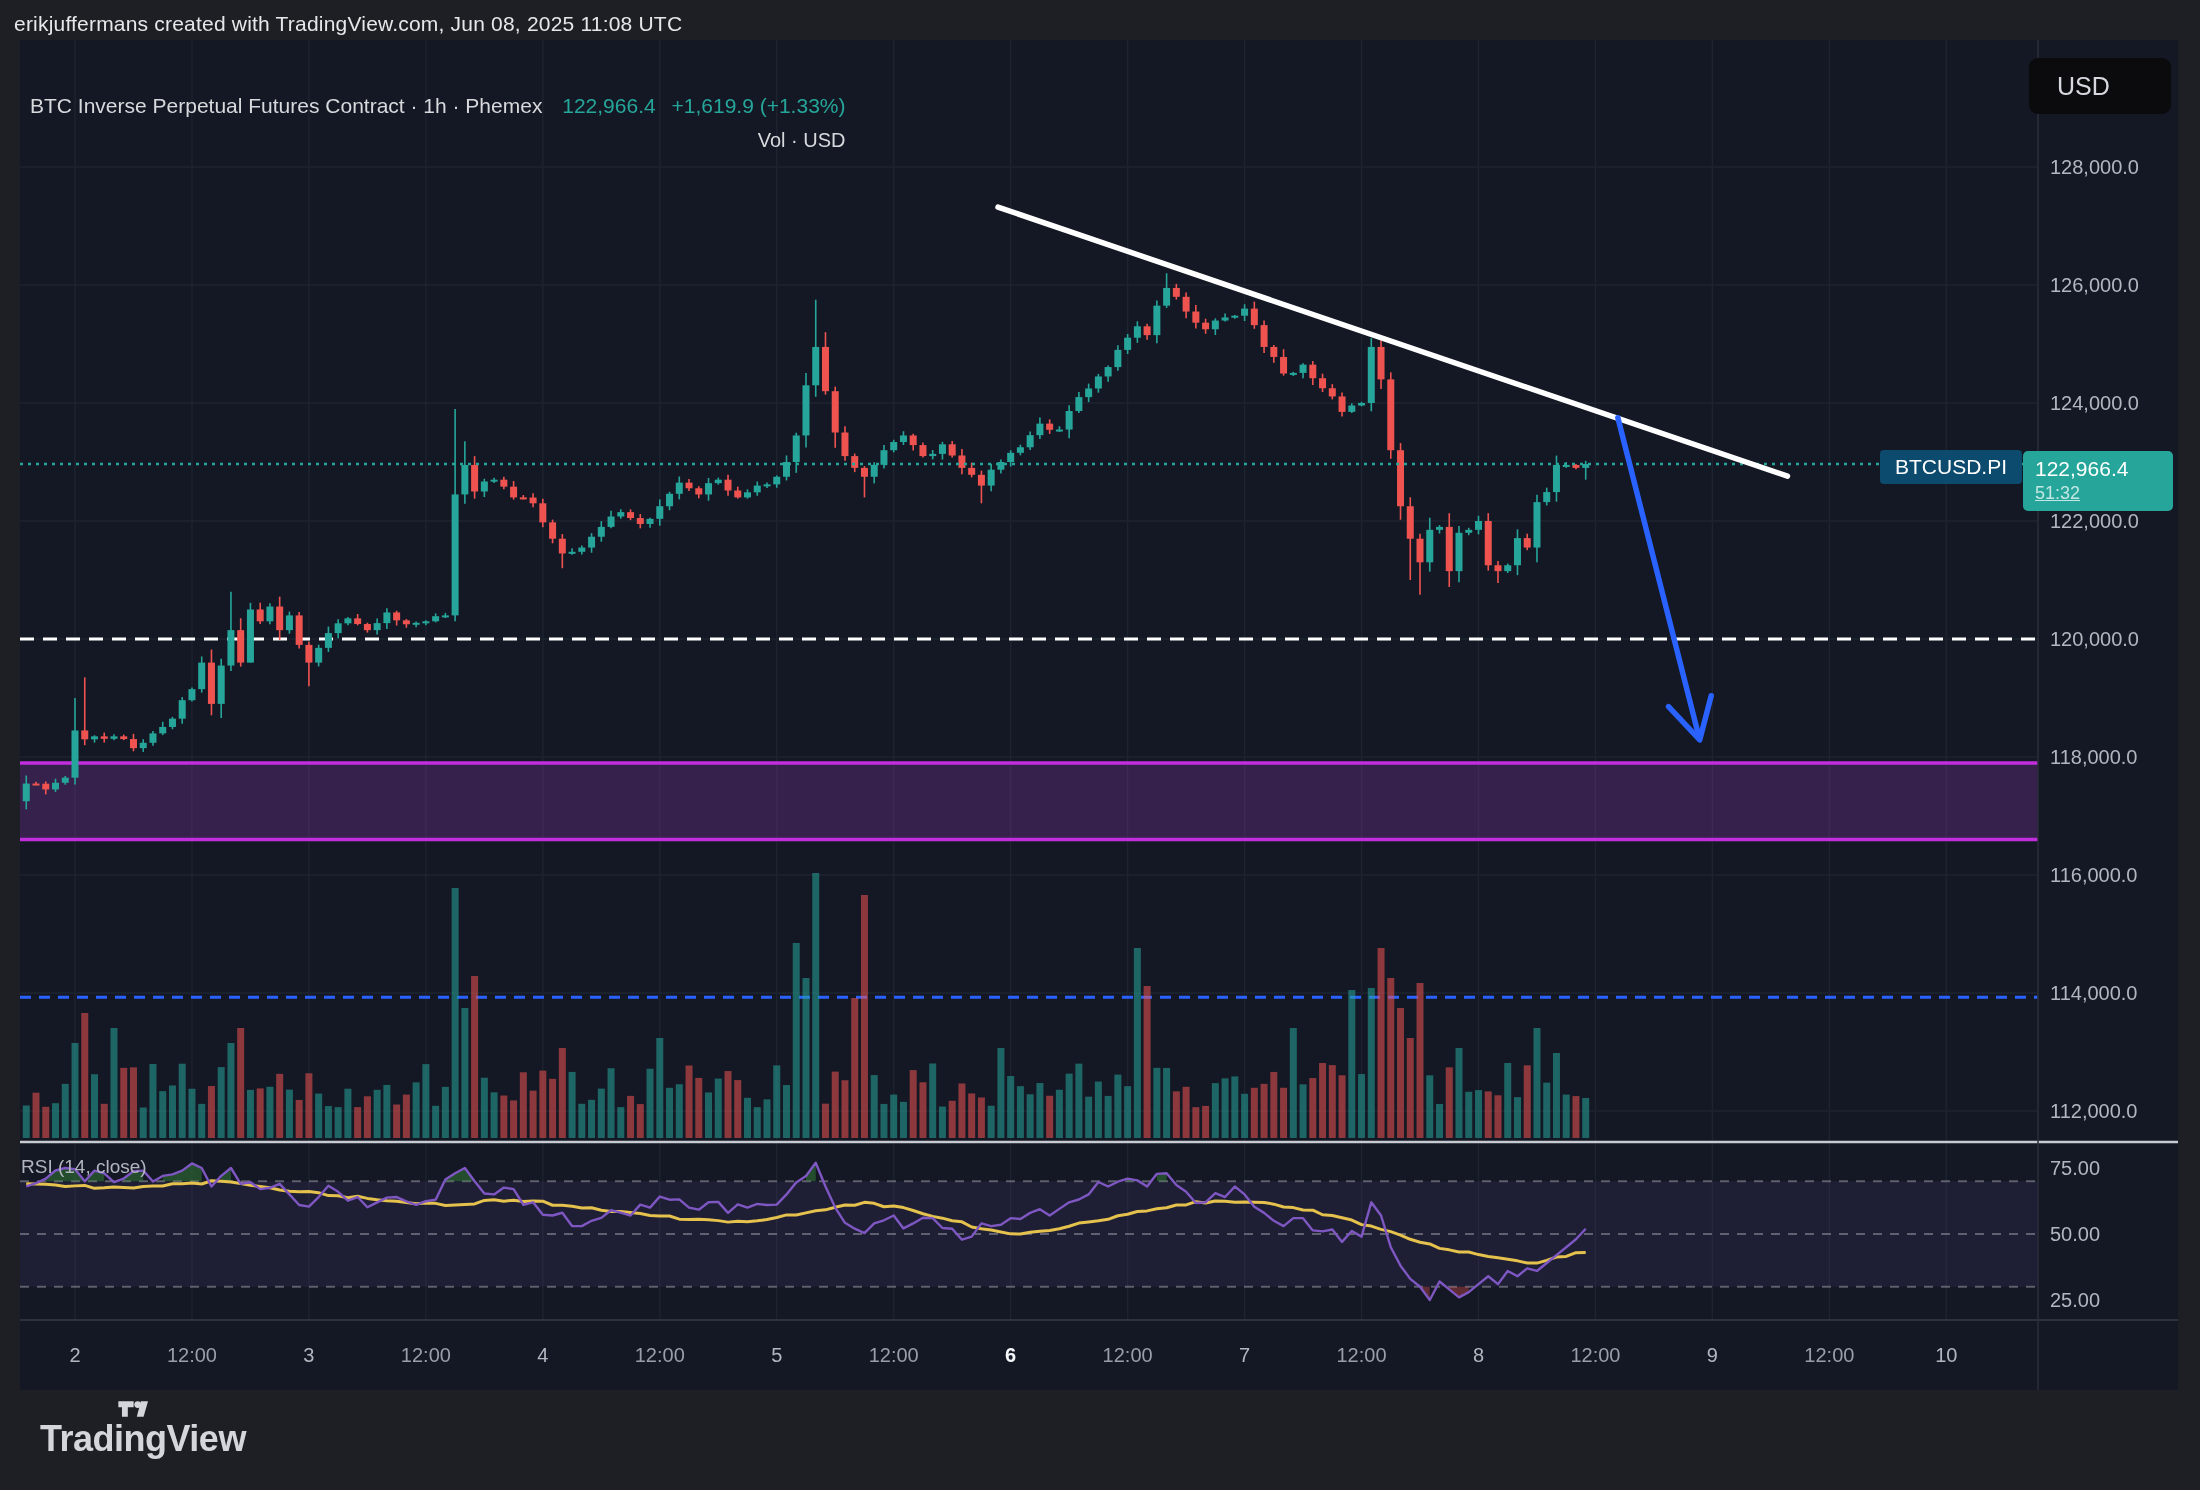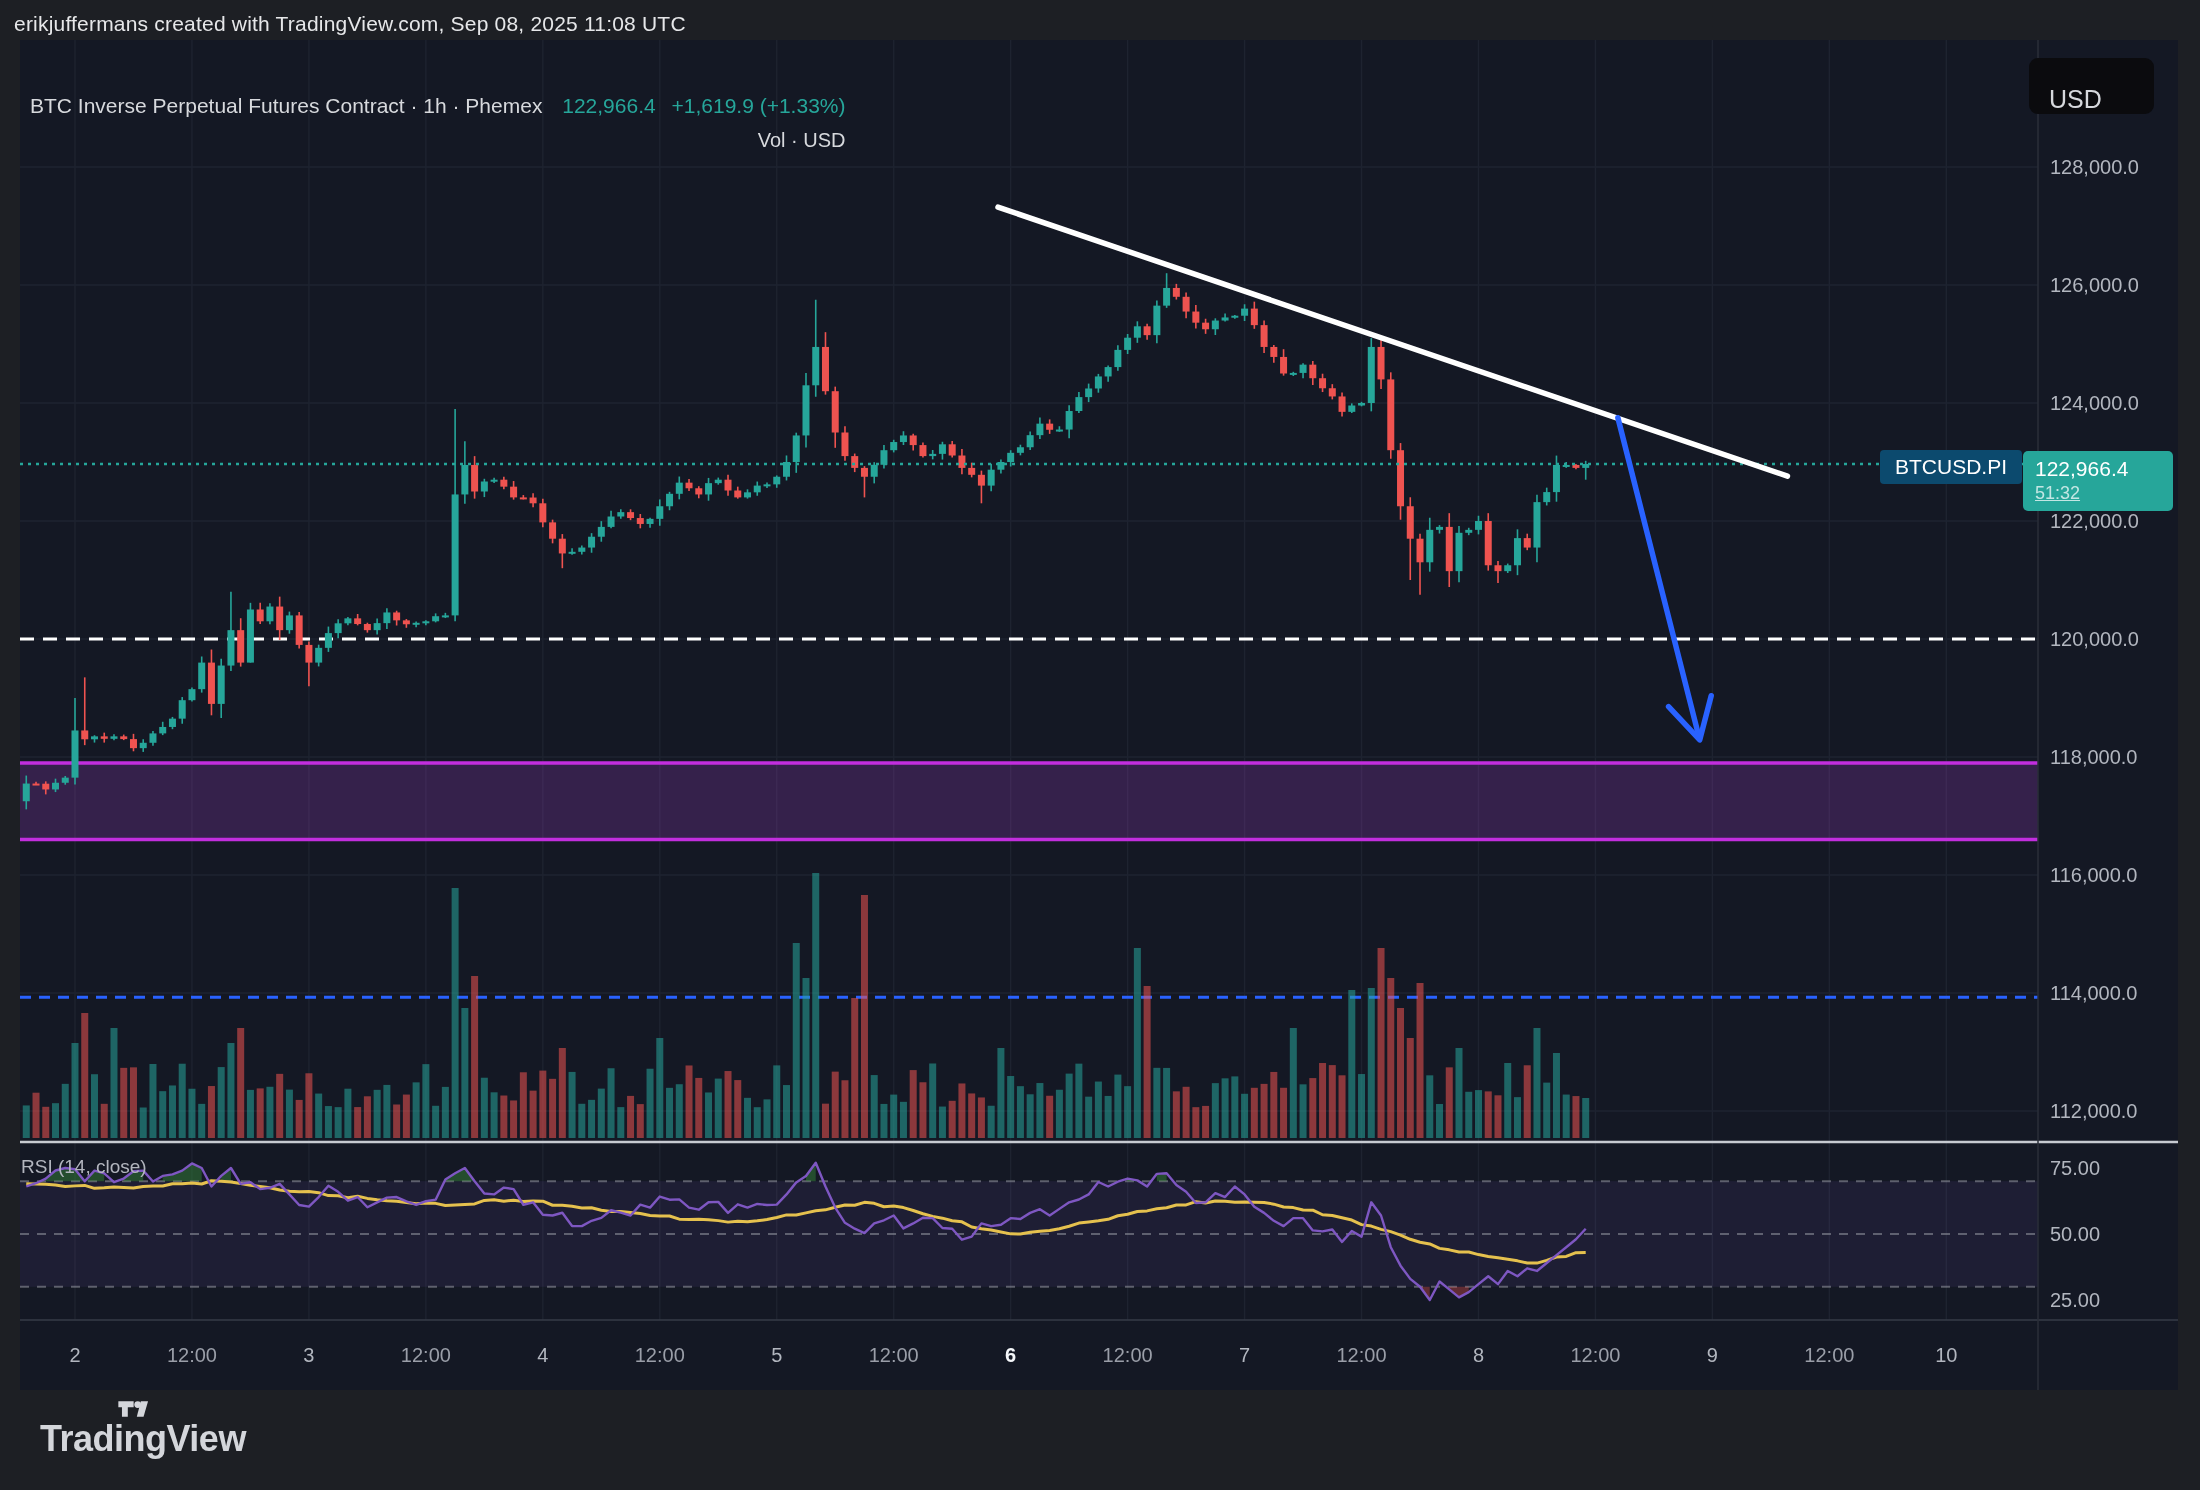--- a/index.html
+++ b/index.html
@@ -3,37 +3,37 @@
 <meta charset="utf-8">
 <style>
   html,body{margin:0;padding:0;background:#1d1f24;width:2200px;height:1490px;overflow:hidden;
     font-family:"Liberation Sans", sans-serif;-webkit-font-smoothing:antialiased;}
   #attribution{position:absolute;left:14px;top:12px;font-size:21px;color:#e6e7e9;letter-spacing:.2px;}
   #chart-box{position:absolute;left:20px;top:40px;width:2158px;height:1350px;background:#141824;}
   #chart-svg{position:absolute;left:0;top:0;}
   #legend{position:absolute;left:10px;top:49px;line-height:34px;font-size:21px;color:#d7d9dd;z-index:5;text-align:right;}
   #legend .teal{color:#26a69a;}
   #legend .row2{font-size:20px;}
-  #currency-btn{position:absolute;left:2009px;top:18px;width:125px;height:56px;background:#0b0b0e;
-    border-radius:9px;color:#d6d8dd;font-size:25px;display:flex;align-items:flex-end;padding-left:20px;
+  #currency-btn{position:absolute;left:2009px;top:18px;width:142px;height:56px;background:#0b0b0e;
+    border-radius:9px;color:#d6d8dd;font-size:25px;display:flex;align-items:center;padding-left:28px;
     box-sizing:border-box;z-index:6;}
   .pill{position:absolute;color:#fff;z-index:6;box-sizing:border-box;}
   #symbol-pill{left:1860px;top:410px;width:142px;height:34px;background:#0c4a6e;border-radius:4px;
     font-size:21px;display:flex;align-items:center;justify-content:center;}
   #price-pill{left:2003px;top:411px;width:150px;height:60px;background:#26a69a;border-radius:5px;
     padding:5px 0 0 12px;font-size:21px;line-height:25px;}
   #price-pill .countdown{font-size:18px;color:rgba(255,255,255,.72);text-decoration:underline;}
   #rsi-label{position:absolute;left:1px;top:1116px;font-size:19px;color:#b2b5be;z-index:5;}
   #footer{position:absolute;left:24px;top:1400px;height:60px;display:flex;align-items:center;z-index:5;flex-direction:column;}
   #footer .brand{color:#d4d6db;font-size:36px;font-weight:800;margin-left:16px;letter-spacing:-.5px;}
 </style>
 </head>
 <body>
 
-<div id="attribution">erikjuffermans created with TradingView.com, Sep 08, 2025 11:08 UTC</div>
+<div id="attribution">erikjuffermans created with TradingView.com, Jun 08, 2025 11:08 UTC</div>
 
 <div id="chart-box">
   <svg id="chart-svg" width="2158" height="1350">
       <defs>
         <clipPath id="clip-main">
           <rect x="0" y="0" width="2018" height="1102"></rect>
         </clipPath>
         <clipPath id="clip-rsi">
           <rect x="0" y="1102" width="2018" height="178"></rect>
         </clipPath>

